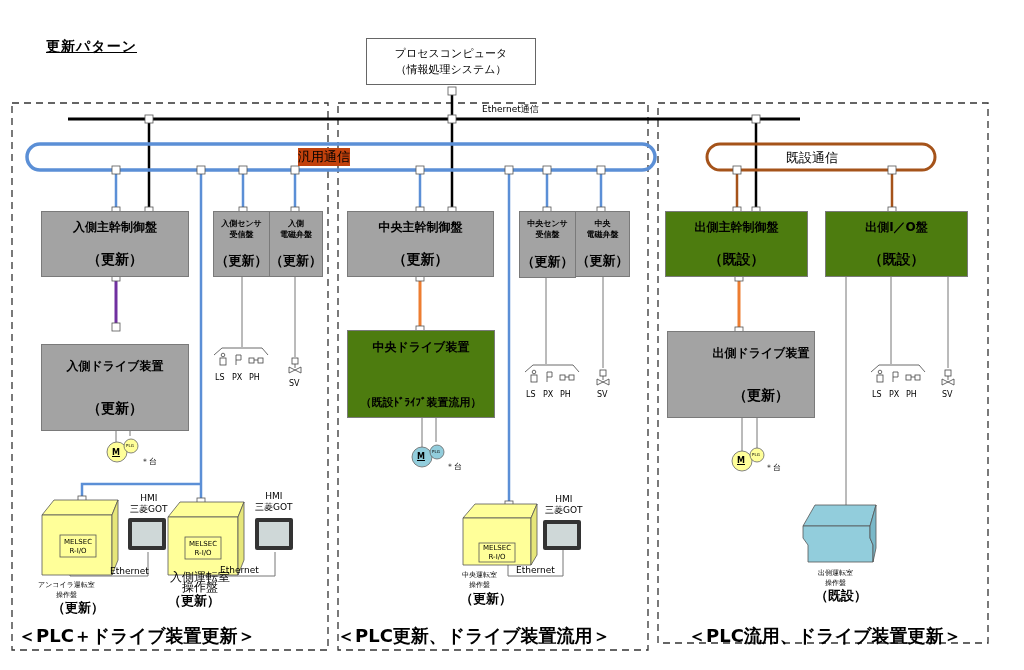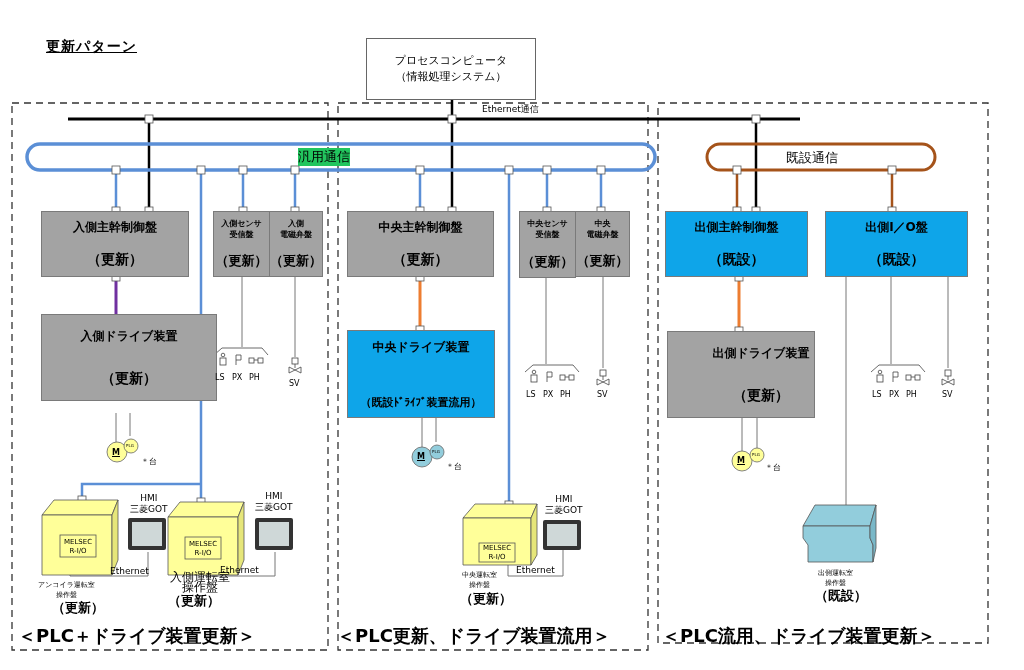--- a/index.html
+++ b/index.html
@@ -2,25 +2,25 @@
 <html><head>
 <meta charset="utf-8">
 <style>
   html,body{margin:0;padding:0;background:#ffffff;}
   body{width:1024px;height:670px;position:relative;overflow:hidden;font-family:"DejaVu Sans",sans-serif;color:#000;}
   svg{position:absolute;left:0;top:0;}
   .abs{position:absolute;}
   .title{left:46px;top:38px;font-size:14px;font-weight:bold;text-decoration:underline;letter-spacing:1px;}
   .box{position:absolute;box-sizing:border-box;border:1px solid #7a7a7a;display:flex;flex-direction:column;align-items:center;justify-content:space-around;text-align:center;}
   .yellow{background:#a3a3a3;}
-  .cyan{background:#0ea5e9;}
+  .cyan{background:#4d7c0f;}
   .bx-l{font-size:12px;font-weight:bold;}
   .bx-s{font-size:8px;font-weight:bold;line-height:11px;}
   .bx-m{font-size:14px;font-weight:bold;}
-  .pc{position:absolute;left:366px;top:38px;width:170px;height:62px;border:1px solid #666;background:#fff;box-sizing:border-box;font-size:11px;text-align:center;display:flex;flex-direction:column;justify-content:center;line-height:16px;}
+  .pc{position:absolute;left:366px;top:38px;width:170px;height:47px;border:1px solid #666;background:#fff;box-sizing:border-box;font-size:11px;text-align:center;display:flex;flex-direction:column;justify-content:center;line-height:16px;}
   .footer{position:absolute;top:624px;font-size:18px;font-weight:bold;white-space:nowrap;}
   .lbl{position:absolute;font-size:8px;text-align:center;white-space:nowrap;}
   .lblb{position:absolute;font-size:13px;font-weight:bold;text-align:center;white-space:nowrap;}
   .hmi{position:absolute;font-size:9px;text-align:center;line-height:11px;white-space:nowrap;}
 </style>
 </head>
 <body>
 
 <svg width="1024" height="670">
 
@@ -202,36 +202,36 @@
 </svg>
 
 <div class="abs title">更新パターン</div>
 
 <div class="pc">
   <span>プロセスコンピュータ</span>
   <span>（情報処理システム）</span>
 </div>
 
 <div class="abs" style="left:482px;top:103px;font-size:9px;">Ethernet通信</div>
-<div class="abs" style="left:298px;top:148px;font-size:13px;background:#22c55e;">汎用通信</div>
+<div class="abs" style="left:298px;top:148px;font-size:13px;background:#c2410c;">汎用通信</div>
 <div class="abs" style="left:786px;top:149px;font-size:13px;">既設通信</div>
 
 <div class="box yellow" style="left:41px;top:211px;width:148px;height:66px;">
   <span class="bx-l">入側主幹制御盤</span>
   <span class="bx-m">（更新）</span>
 </div>
 <div class="box yellow" style="left:213px;top:211px;width:57px;height:66px;">
   <span class="bx-s"><span>入側センサ</span><br><span>受信盤</span></span>
   <span class="bx-m" style="font-size:13px;">（更新）</span>
 </div>
 <div class="box yellow" style="left:269px;top:211px;width:54px;height:66px;">
   <span class="bx-s"><span>入側</span><br><span>電磁弁盤</span></span>
   <span class="bx-m" style="font-size:13px;">（更新）</span>
 </div>
-<div class="box yellow" style="left:41px;top:314px;width:176px;height:87px;">
+<div class="box yellow" style="left:41px;top:344px;width:148px;height:87px;">
   <span class="bx-l">入側ドライブ装置</span>
   <span class="bx-m">（更新）</span>
 </div>
 <div class="lbl" style="left:112px;top:448px;font-size:8px;font-weight:bold;text-decoration:underline;">M</div>
 <div class="lbl" style="left:126px;top:443px;font-size:4px;">PLG</div>
 <div class="lbl" style="left:141px;top:456px;">＊台</div>
 <div class="lbl" style="left:215px;top:373px;">LS</div>
 <div class="lbl" style="left:232px;top:373px;">PX</div>
 <div class="lbl" style="left:249px;top:373px;">PH</div>
 <div class="lbl" style="left:289px;top:379px;">SV</div>
@@ -296,13 +296,13 @@
 <div class="lbl" style="left:872px;top:390px;">LS</div>
 <div class="lbl" style="left:889px;top:390px;">PX</div>
 <div class="lbl" style="left:906px;top:390px;">PH</div>
 <div class="lbl" style="left:942px;top:390px;">SV</div>
 
 <div class="lbl" style="left:818px;top:568px;font-size:7px;line-height:10px;"><span>出側運転室</span><br><span>操作盤</span></div>
 <div class="lblb" style="left:815px;top:587px;">（既設）</div>
 
 <div class="footer" style="left:18px;">＜PLC＋ドライブ装置更新＞</div>
 <div class="footer" style="left:337px;">＜PLC更新、ドライブ装置流用＞</div>
-<div class="footer" style="left:662px;">＜PLC流用、ドライブ装置更新＞</div>
+<div class="footer" style="left:688px;">＜PLC流用、ドライブ装置更新＞</div>
 
 </body></html>

